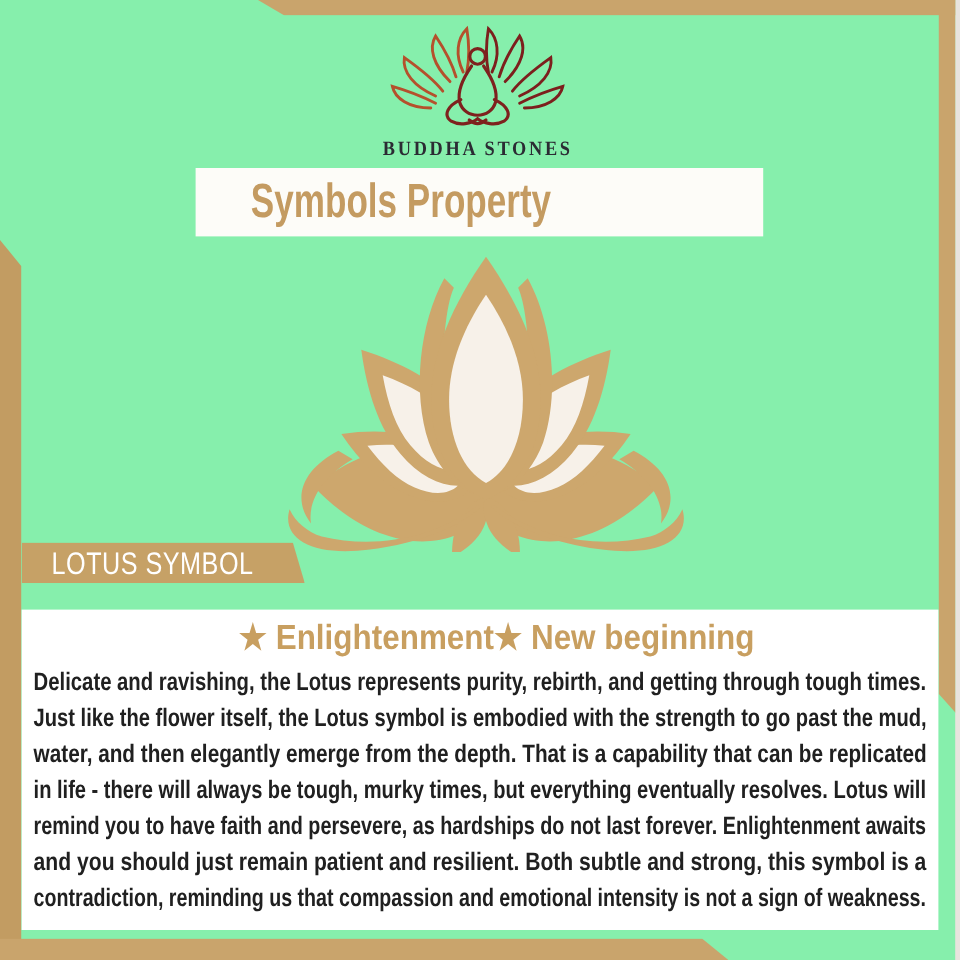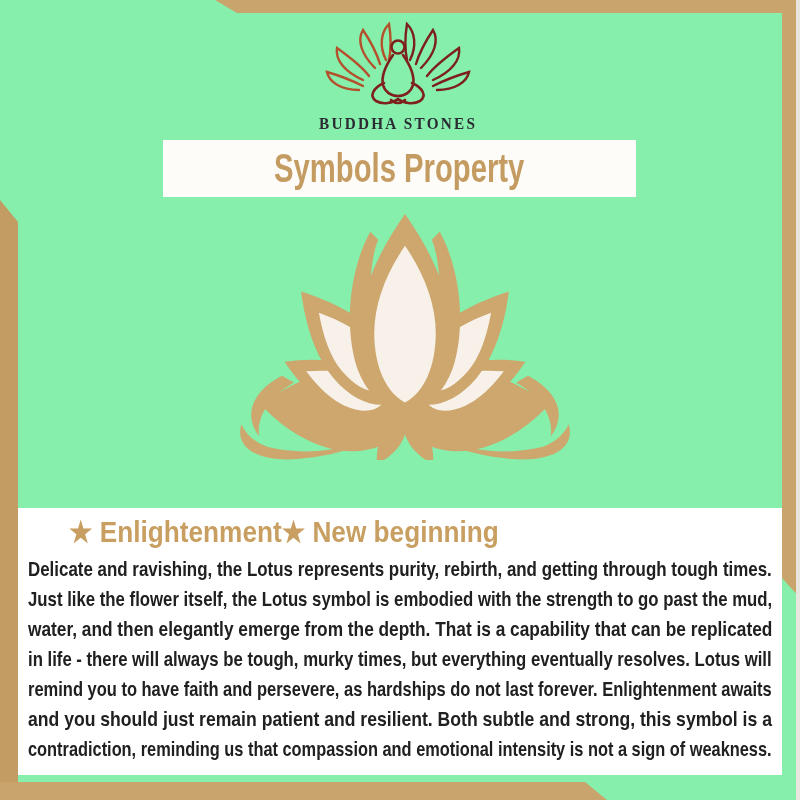--- a/index.html
+++ b/index.html
@@ -18,35 +18,35 @@
   .bottom-strip{left:0;top:782px;width:607px;height:18px;
     clip-path:polygon(0 0,585px 0,100% 100%,0 100%);}
   
   .logo-wrap{position:absolute;left:0;top:20px;width:100%;text-align:center;}
   .brand-name-row{position:absolute;left:0;top:114px;width:100%;text-align:center;}
   .brand-name{display:inline-block;white-space:nowrap;transform-origin:center;
     font-family:"Liberation Serif",serif;font-size:17px;letter-spacing:2.5px;
     color:#2b2b33;font-weight:600;}
   
   .title-box{position:absolute;left:163px;top:140px;width:473px;height:57px;
-    background:#fdfcf8;display:flex;align-items:center;justify-content:center;}
+    background:#fdfcf8;display:flex;align-items:center;}
   .title-text{display:inline-block;white-space:nowrap;transform-origin:center;
     font-size:40px;font-weight:bold;color:#c49b61;}
   
   .lotus-wrap{position:absolute;left:195px;top:210px;width:420px;height:250px;}
   
   .banner{position:absolute;left:18px;top:452px;width:236px;height:34px;
     background:#c6a166;clip-path:polygon(0 0,226px 0,100% 100%,0 100%);
     line-height:34px;padding-left:25px;box-sizing:border-box;}
   .banner-label{display:inline-block;white-space:nowrap;transform-origin:left center;
     color:#ffffff;font-size:26px;letter-spacing:.5px;}
   
   .content-box{position:absolute;left:18px;top:508px;width:764px;height:267px;
     background:#ffffff;}
-  .heading-row{margin-top:5px;line-height:38px;height:38px;padding-left:28px;}
+  .heading-row{text-align:center;margin-top:5px;line-height:38px;height:38px;padding-left:28px;}
   .heading-text{display:inline-block;white-space:nowrap;transform-origin:center;
     font-size:29px;font-weight:bold;color:#c89f60;}
   .body{margin:3px 12px 0 10px;color:#202020;}
   .body-line{display:block;width:max-content;white-space:nowrap;
     transform-origin:left center;font-size:21px;font-weight:bold;
     line-height:30px;height:30px;}
 </style>
 </head>
 <body>
 
@@ -120,20 +120,23 @@
         </g>
       </defs>
       <use href="#half"></use>
       <use href="#half" transform="translate(420 0) scale(-1 1)"></use>
 
       <path fill="#cda76d" d="M210 4 C182 44 164 84 164 124 C164 168 184 198 210 208 C236 198 256 168 256 124 C256 84 238 44 210 4 Z"></path>
       <path fill="#f7f1e9" d="M210 36 C191 64 179 94 179 124 C179 158 191 184 210 194 C229 184 241 158 241 124 C241 94 229 64 210 36 Z"></path>
     </svg>
   </div>
 
+  <div class="banner">
+    <span class="banner-label" style="transform: scaleX(0.807692);">LOTUS SYMBOL</span>
+  </div>
 
   <div class="content-box">
     <div class="heading-row">
       <span class="heading-text" style="transform: scaleX(0.903361);">★ Enlightenment★ New beginning</span>
     </div>
     <div class="body">
       <span class="body-line" style="transform: scaleX(0.805195);">Delicate and ravishing, the Lotus represents purity, rebirth, and getting through tough times.</span>
       <span class="body-line" style="transform: scaleX(0.798283);">Just like the flower itself, the Lotus symbol is embodied with the strength to go past the mud,</span>
       <span class="body-line" style="transform: scaleX(0.823009);">water, and then elegantly emerge from the depth. That is a capability that can be replicated</span>
       <span class="body-line" style="transform: scaleX(0.796574);">in life - there will always be tough, murky times, but everything eventually resolves. Lotus will</span>

